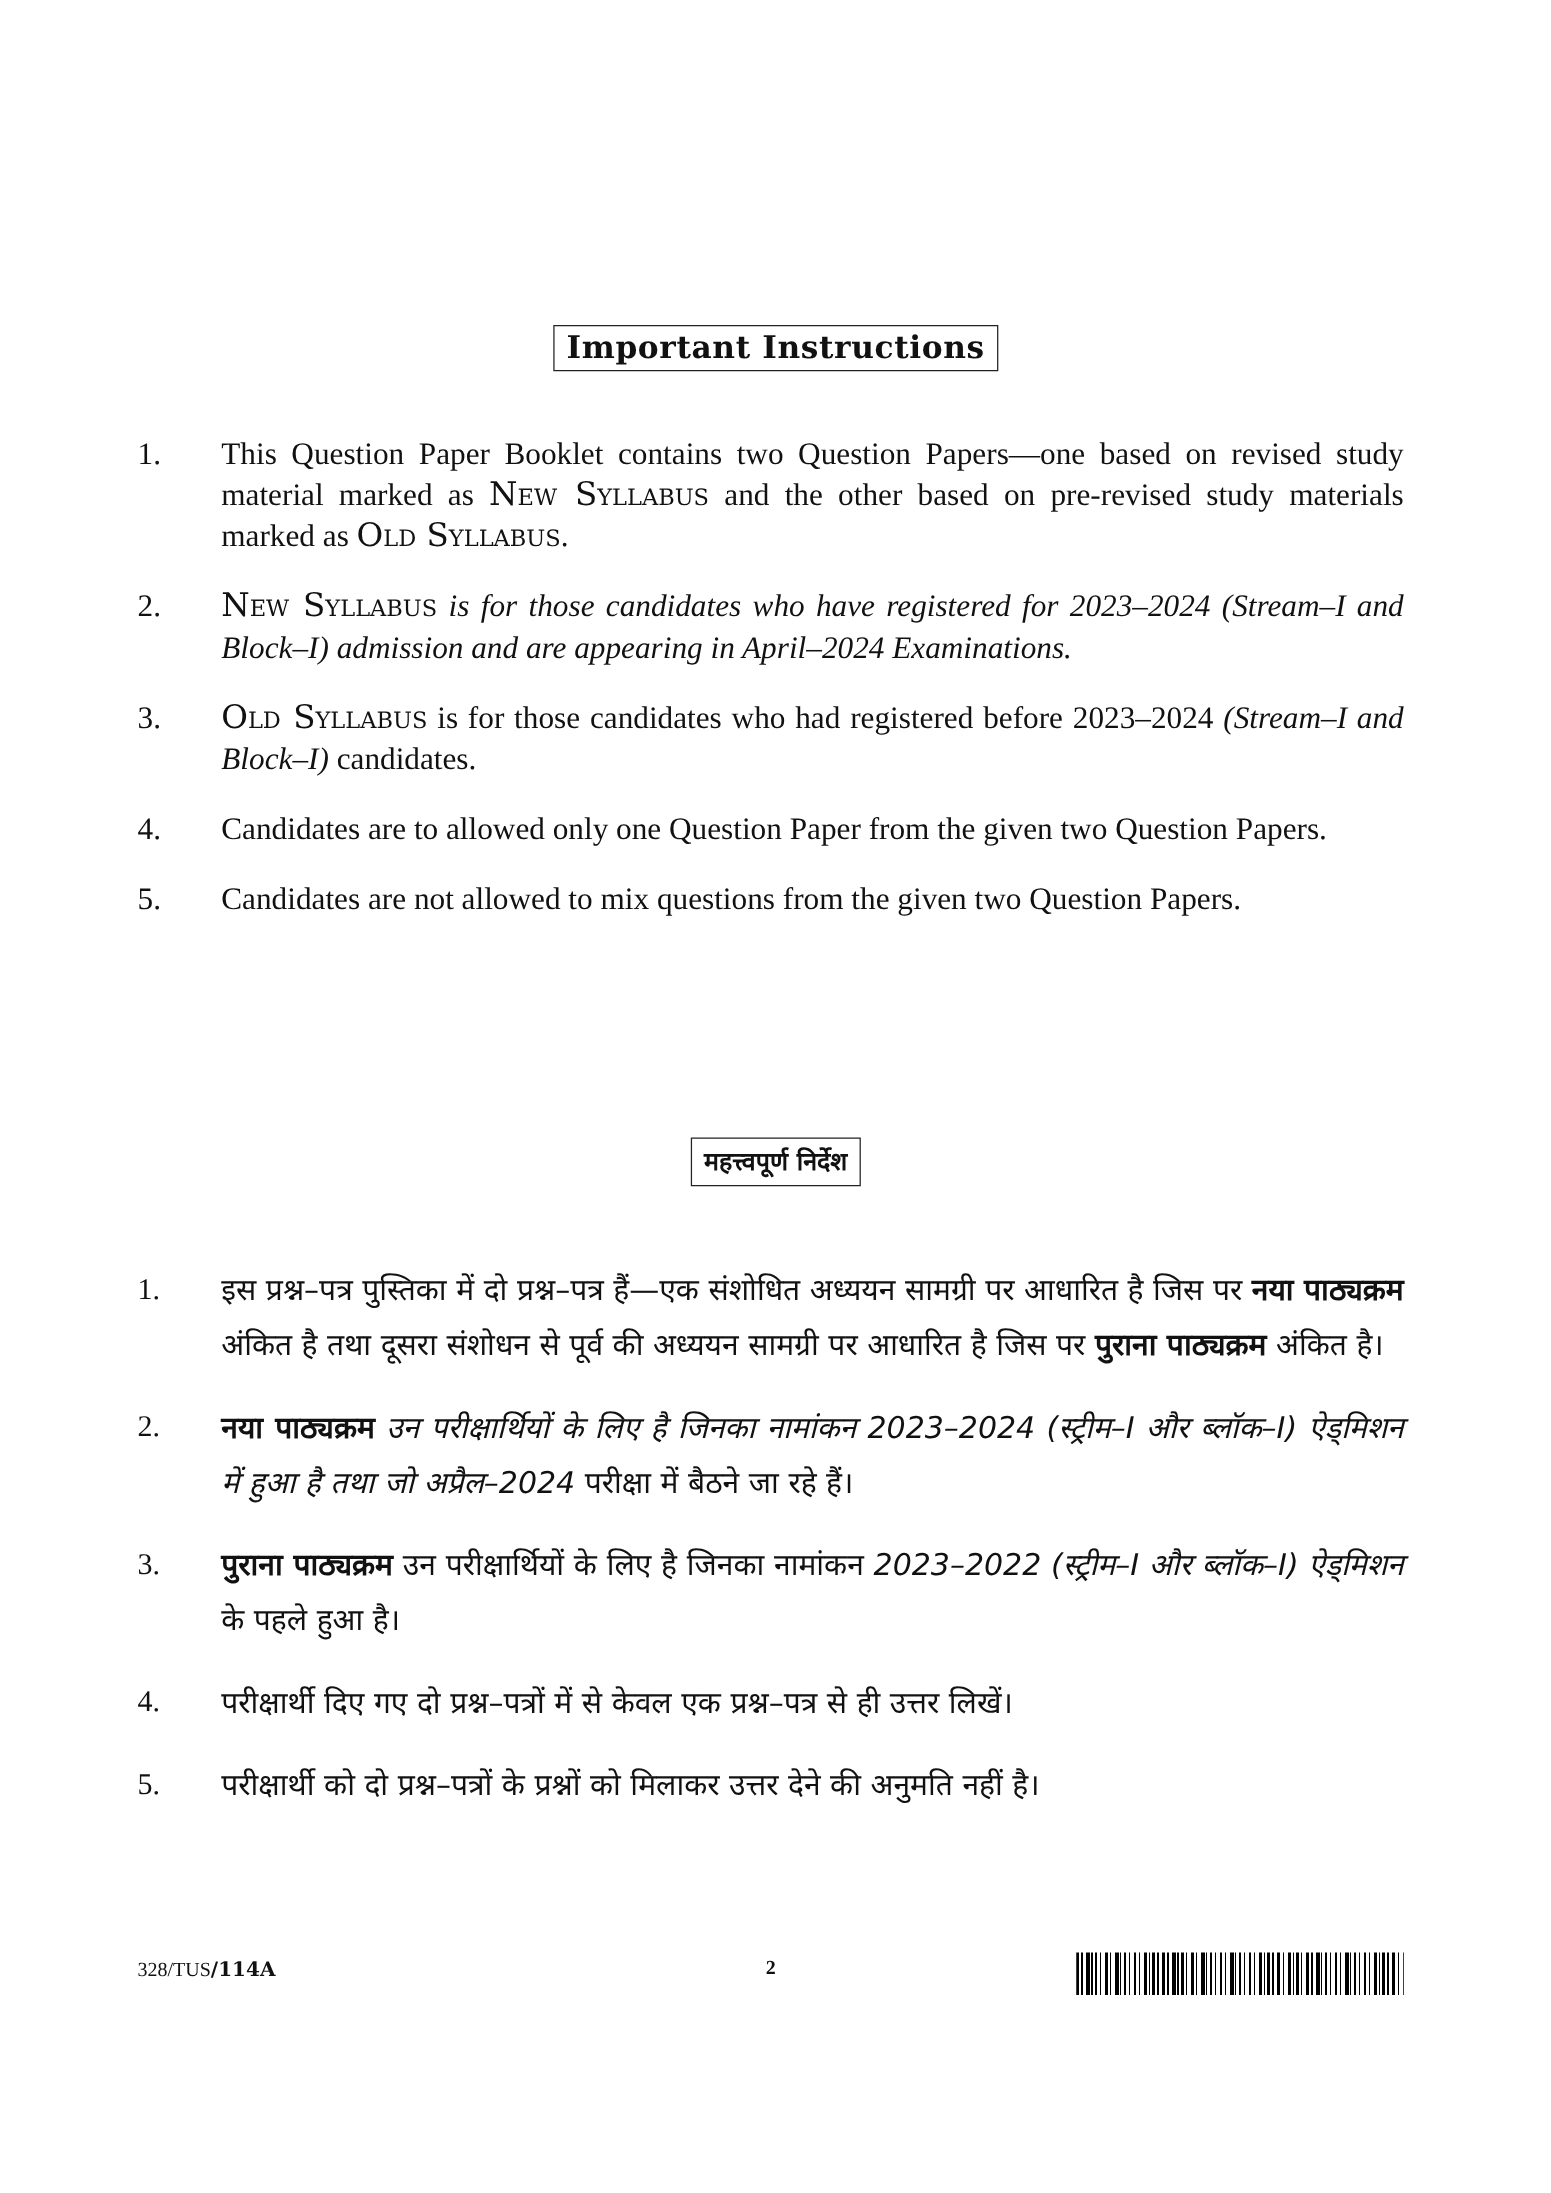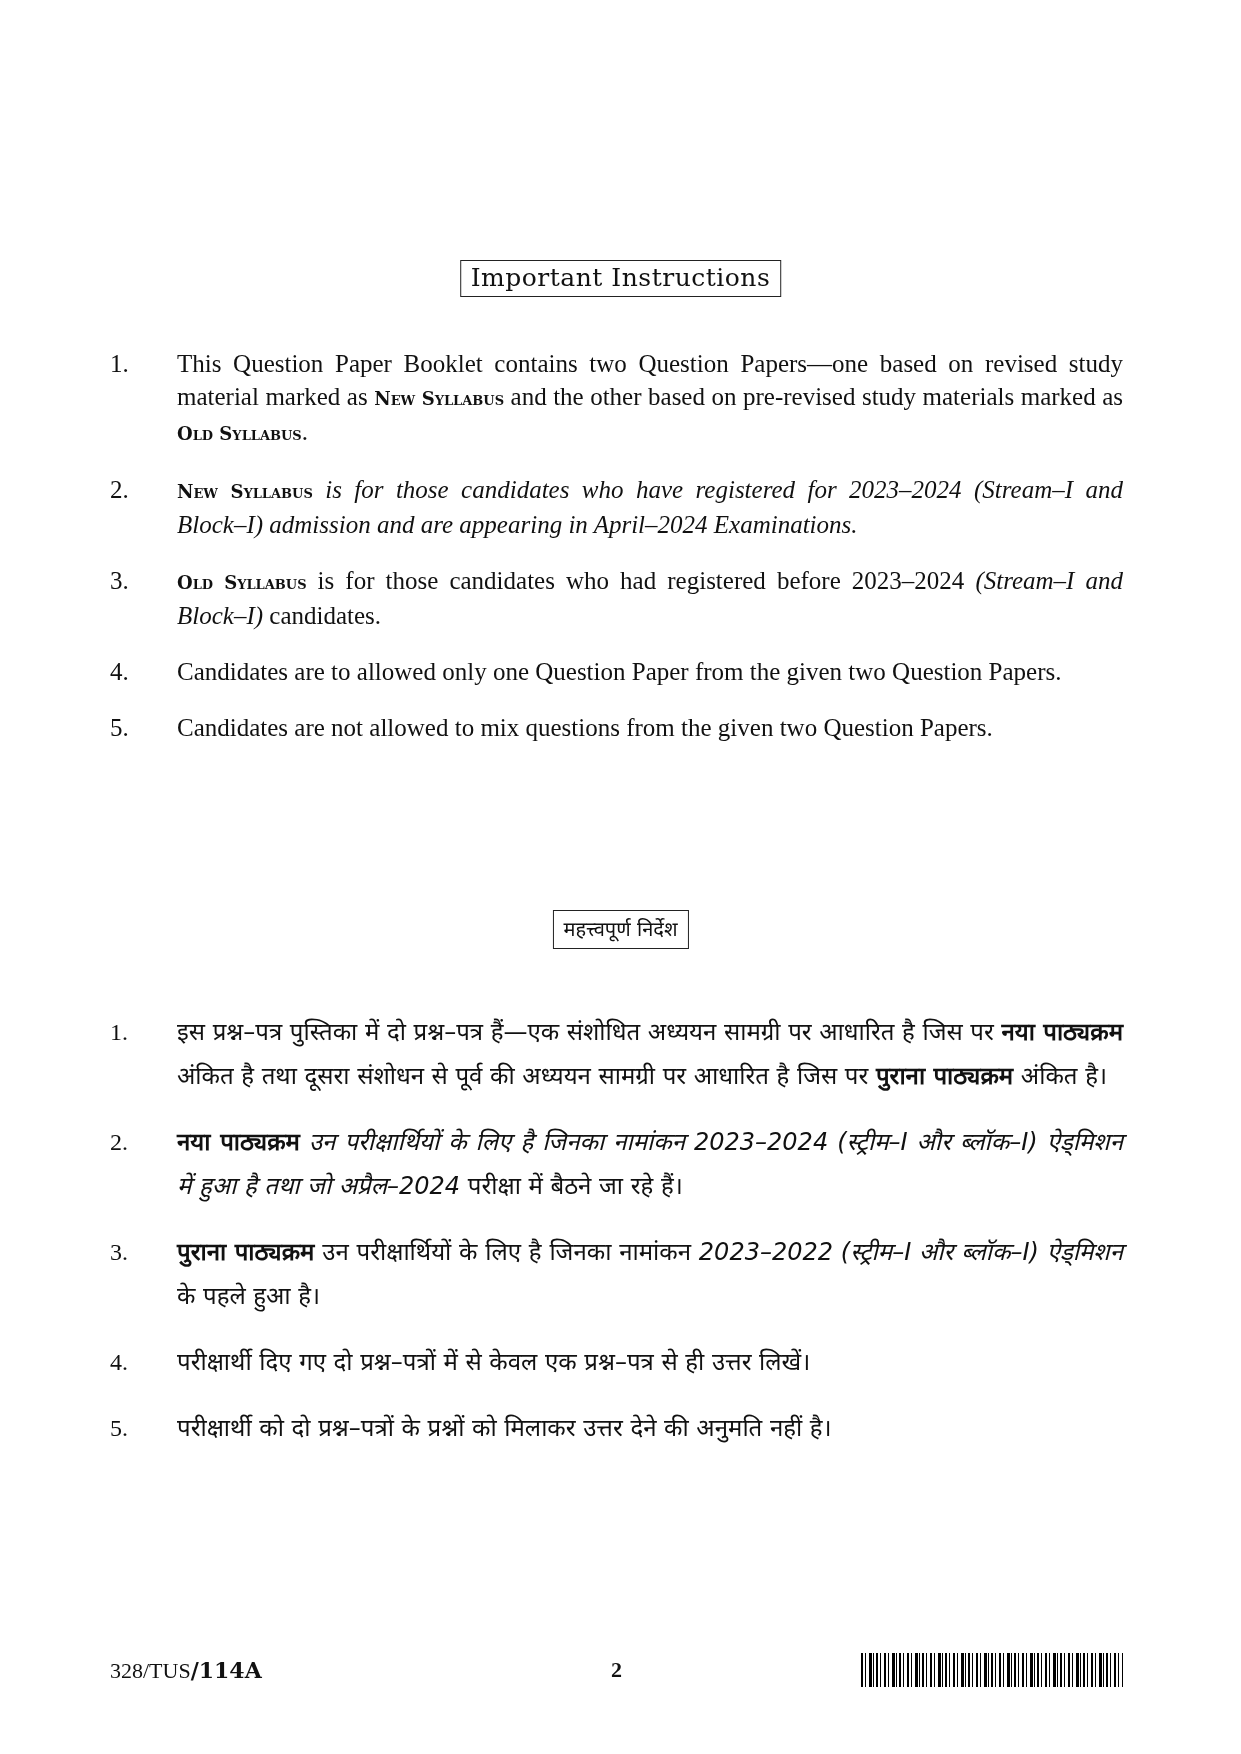--- a/index.html
+++ b/index.html
@@ -1,34 +1,34 @@
 <!DOCTYPE html>
 <html><head>
 <meta charset="utf-8">
 <style>
   html, body { margin:0; padding:0; background:#ffffff; }
   body { width:1241px; height:1754px; position:relative; overflow:hidden;
          font-family:"Liberation Serif", "DejaVu Serif", serif; color:#111; }
   .title-box { position:absolute; left:50%; transform:translateX(-50%);
                border:1.5px solid #222; padding:2px 10px 4px 10px;
-               font-weight:normal; white-space:nowrap;text-align:center; }
+               font-weight:bold; white-space:nowrap;text-align:center; }
   .en-title { top:260px; font-size:25px; letter-spacing:0.5px; font-family:"DejaVu Serif", serif; }
   .hi-title { top:910px; font-size:20px; font-family:"DejaVu Sans", sans-serif; padding:4px 10px 6px 10px; }
   .list { position:absolute; left:110px; width:1013px; margin:0; padding:0; list-style:none; }
   .en-list { top:347px; font-size:25px; line-height:33px; }
   .hi-list { top:1010px; font-size:24px; line-height:44px; font-family:"DejaVu Sans", sans-serif; }
   .item { display:flex; }
   .en-list .item { margin-bottom:23px; }
   .hi-list .item { margin-bottom:22px; }
   .num { width:67px; flex:0 0 67px; font-family:"Liberation Serif", serif; }
   .txt { flex:1; text-align:justify; }
-  .sc { font-variant:small-caps; font-weight:bold; font-family:"DejaVu Serif", serif; font-size:18px; }
+  .sc { font-variant:small-caps; font-weight:normal; font-family:"DejaVu Serif", serif; font-size:26px; }
   .hb { font-weight:bold; }
   .it { font-style:italic;margin-top:29px; }
-  .footer { position:absolute; top:1651px; left:110px; width:1013px; height:40px; font-size:22px; }
+  .footer { position:absolute; top:1560px; left:110px; width:1013px; height:40px; font-size:16px; }
   .code { position:absolute; left:0; top:6px; }
   .code b { font-family:"DejaVu Serif", serif; }
   .page-no { position:absolute; left:50%; transform:translateX(-50%); top:6px; font-weight:bold; }
   .barcode { position:absolute; right:0; top:2px; width:262px; height:34px;
      background: repeating-linear-gradient(90deg,
         #000 0 2px,#fff 2px 4px,#000 4px 5px,#fff 5px 8px,#000 8px 11px,#fff 11px 12px,
         #000 12px 13px,#fff 13px 15px,#000 15px 17px,#fff 17px 19px,#000 19px 20px,#fff 20px 23px); }
 </style>
 </head>
 <body>

